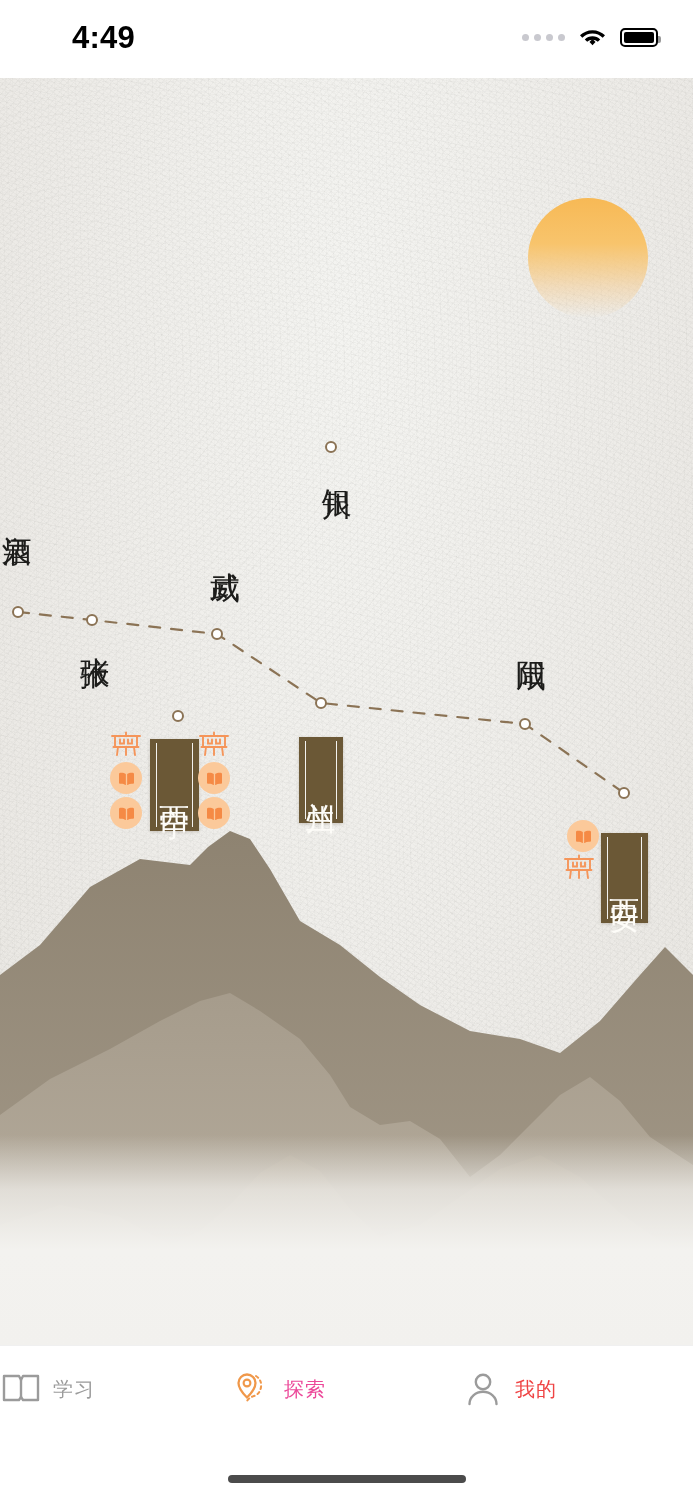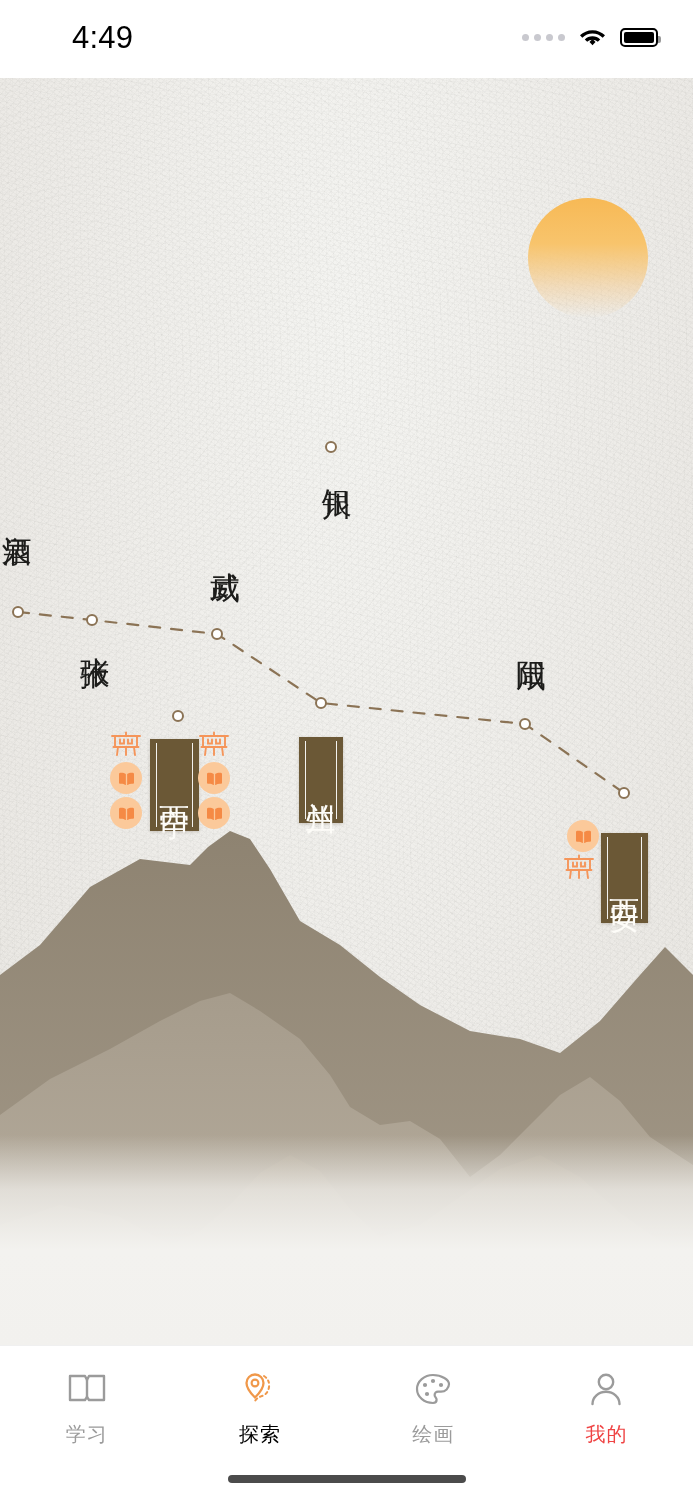--- a/index.html
+++ b/index.html
@@ -11,21 +11,21 @@
   }
   #app { position:relative; width:693px; height:1500px; background:#ffffff; }
 
   
   .statusbar{
     position:absolute; top:0; left:0; width:693px; height:78px;
     background:#ffffff; z-index:40;
   }
   .sb-time{
     position:absolute; left:72px; top:20px;
-    font-size:31px; font-weight:400; color:#000; letter-spacing:0.2px;
+    font-size:31px; font-weight:700; color:#000; letter-spacing:0.2px;
     font-family:"Liberation Sans", sans-serif;
   }
   .sb-right{ position:absolute; right:35px; top:27px; display:flex; align-items:center; gap:14px; }
   .sig-dots{ display:flex; gap:5px; align-items:center; }
   .sig-dots i{ width:7px; height:7px; border-radius:50%; background:#c9c9cf; display:block; }
   .wifi{ position:relative; width:27px; height:20px; }
   .batt{ position:relative; width:38px; height:19px; border:2px solid #000; border-radius:5px; padding:2px; }
   .batt::after{ content:""; position:absolute; right:-5px; top:6px; width:3px; height:7px; background:#9a9a9a; border-radius:0 2px 2px 0; }
   .batt i{ display:block; width:100%; height:100%; background:#000; border-radius:2px; }
 
@@ -106,21 +106,21 @@
   }
   .gate-icon{ position:absolute; width:34px; height:28px; }
 
   
   .tabbar{
     position:absolute; left:0; bottom:0; width:693px; height:155px;
     background:#ffffff; border-top:1px solid #f0f0f0;
     display:flex; align-items:flex-start; z-index:40;
   }
   .tab{
-    flex:1; display:flex; flex-direction:column; align-items:center;
+    flex:1; display:flex; flex-direction:row; align-items:center;
     padding-top:22px; gap:11px; cursor:pointer;
   }
   .tab .ticon{ width:42px; height:42px; display:flex; align-items:center; justify-content:center; }
   .tab .tlabel{ font-size:20px; color:#9b9b9b; font-family:"DejaVu Sans", sans-serif; letter-spacing:1px; }
   .tab.active .tlabel{ color:#f0984a; }
   .home-ind{
     position:absolute; bottom:17px; left:50%; transform:translateX(-50%);
     width:238px; height:8px; border-radius:5px; background:#4b4b4b;
   }
 </style>
@@ -293,33 +293,21 @@
       <span class="tlabel" style="color: rgb(155, 155, 155);">学习</span>
     </div>
     <div class="tab active">
       <span class="ticon">
         <svg viewBox="0 0 40 36" width="40" height="36">
           <path d="M15 3.5a8.5 8.5 0 0 0-8.5 8.5c0 6.2 8.5 14.5 8.5 14.5s8.5-8.3 8.5-14.5A8.5 8.5 0 0 0 15 3.5z" fill="none" stroke="#f0984a" stroke-width="2.3"></path>
           <circle cx="15" cy="12" r="3.4" fill="none" stroke="#f0984a" stroke-width="2.1"></circle>
           <path d="M24 5 q6 4 5 11 q-1 7 -7 9 q-5 1.6 -7 5" fill="none" stroke="#f0984a" stroke-width="2" stroke-dasharray="2.6 3.4" stroke-linecap="round"></path>
         </svg>
       </span>
-      <span class="tlabel" style="color: #000000; text-align: right;">探索</span>
-    </div>
-    <div class="tab">
-      <span class="ticon">
-        <svg viewBox="0 0 40 36" width="40" height="36">
-          <path d="M20 4C11.2 4 4 10.3 4 18s7.2 14 16 14c2.2 0 3.6-1.4 3.6-3.2 0-1-.5-1.7-1-2.4-.6-.8-1-1.5-1-2.5 0-1.8 1.5-3.2 3.4-3.2H28c4.4 0 8-3.4 8-7.6C36 8.9 29 4 20 4z" fill="none" stroke="#9b9b9b" stroke-width="2.2"></path>
-          <circle cx="12" cy="14" r="2.1" fill="#9b9b9b"></circle>
-          <circle cx="20" cy="10" r="2.1" fill="#9b9b9b"></circle>
-          <circle cx="28" cy="14" r="2.1" fill="#9b9b9b"></circle>
-          <circle cx="14" cy="23" r="2.1" fill="#9b9b9b"></circle>
-        </svg>
-      </span>
-      <span class="tlabel" style="color: rgb(155, 155, 155);">绘画</span>
+      <span class="tlabel" style="color: #ec4899; text-align: right;">探索</span>
     </div>
     <div class="tab">
       <span class="ticon">
         <svg viewBox="0 0 40 36" width="40" height="36">
           <circle cx="20" cy="11" r="7.2" fill="none" stroke="#9b9b9b" stroke-width="2.4"></circle>
           <path d="M6.5 33c0-7 6-12.2 13.5-12.2S33.5 26 33.5 33" fill="none" stroke="#9b9b9b" stroke-width="2.4" stroke-linecap="round"></path>
         </svg>
       </span>
       <span class="tlabel" style="color: #ef4444;">我的</span>
     </div>

